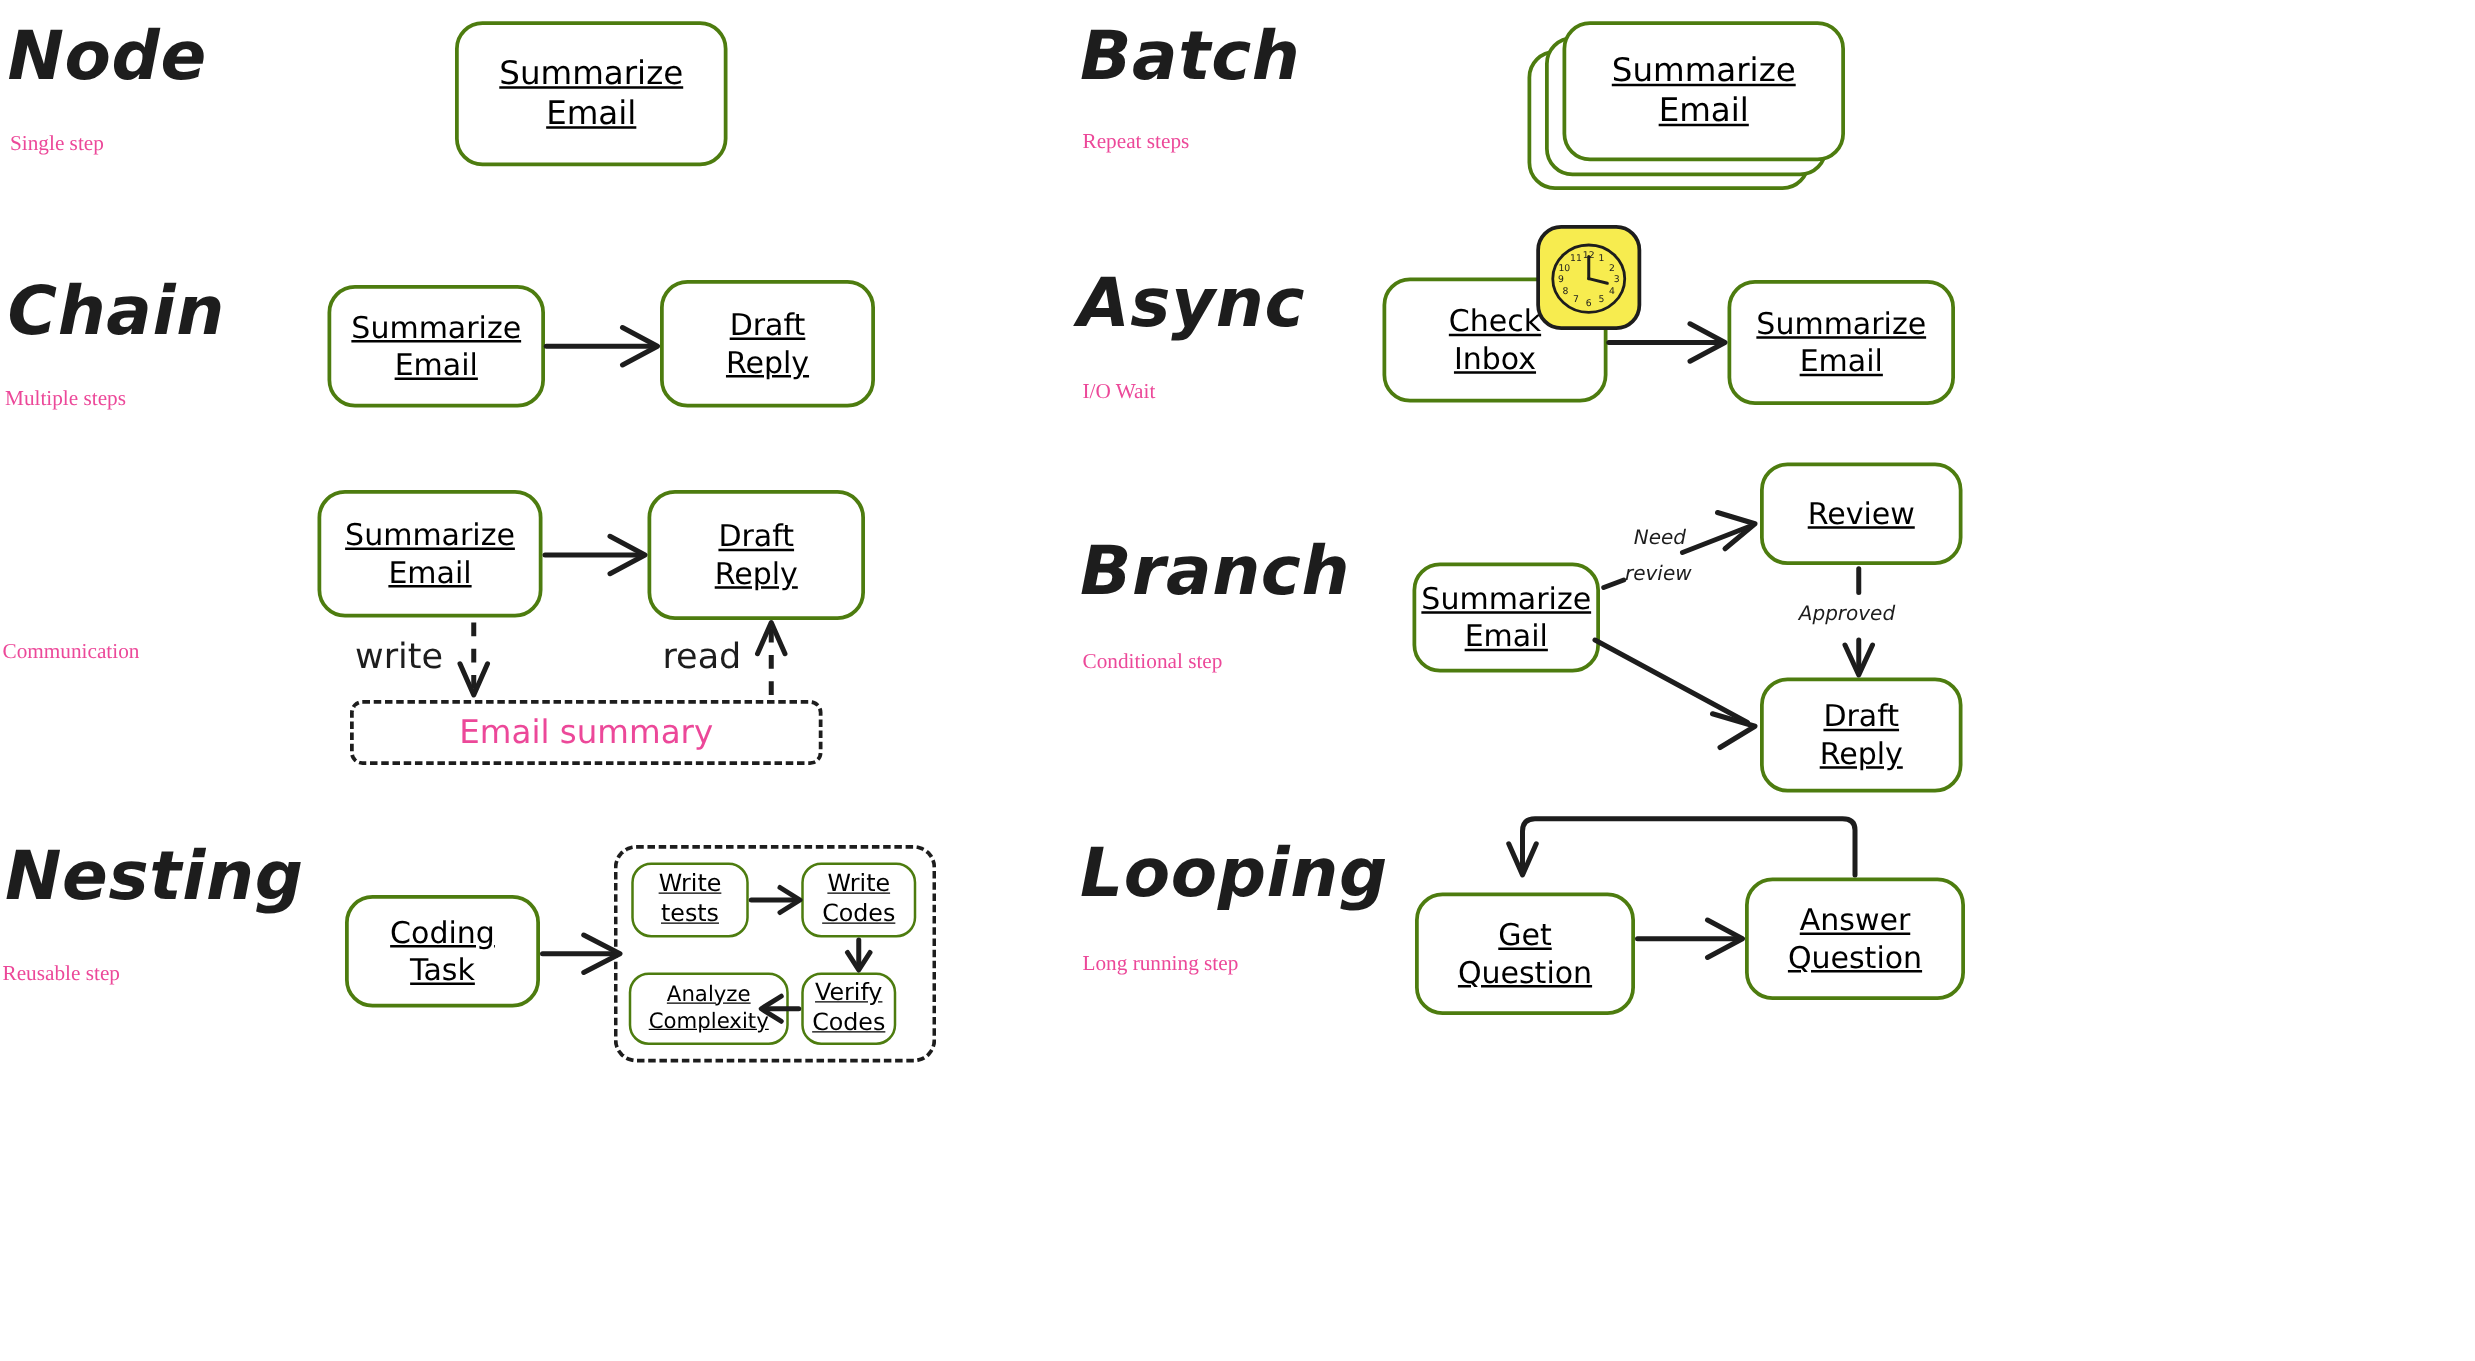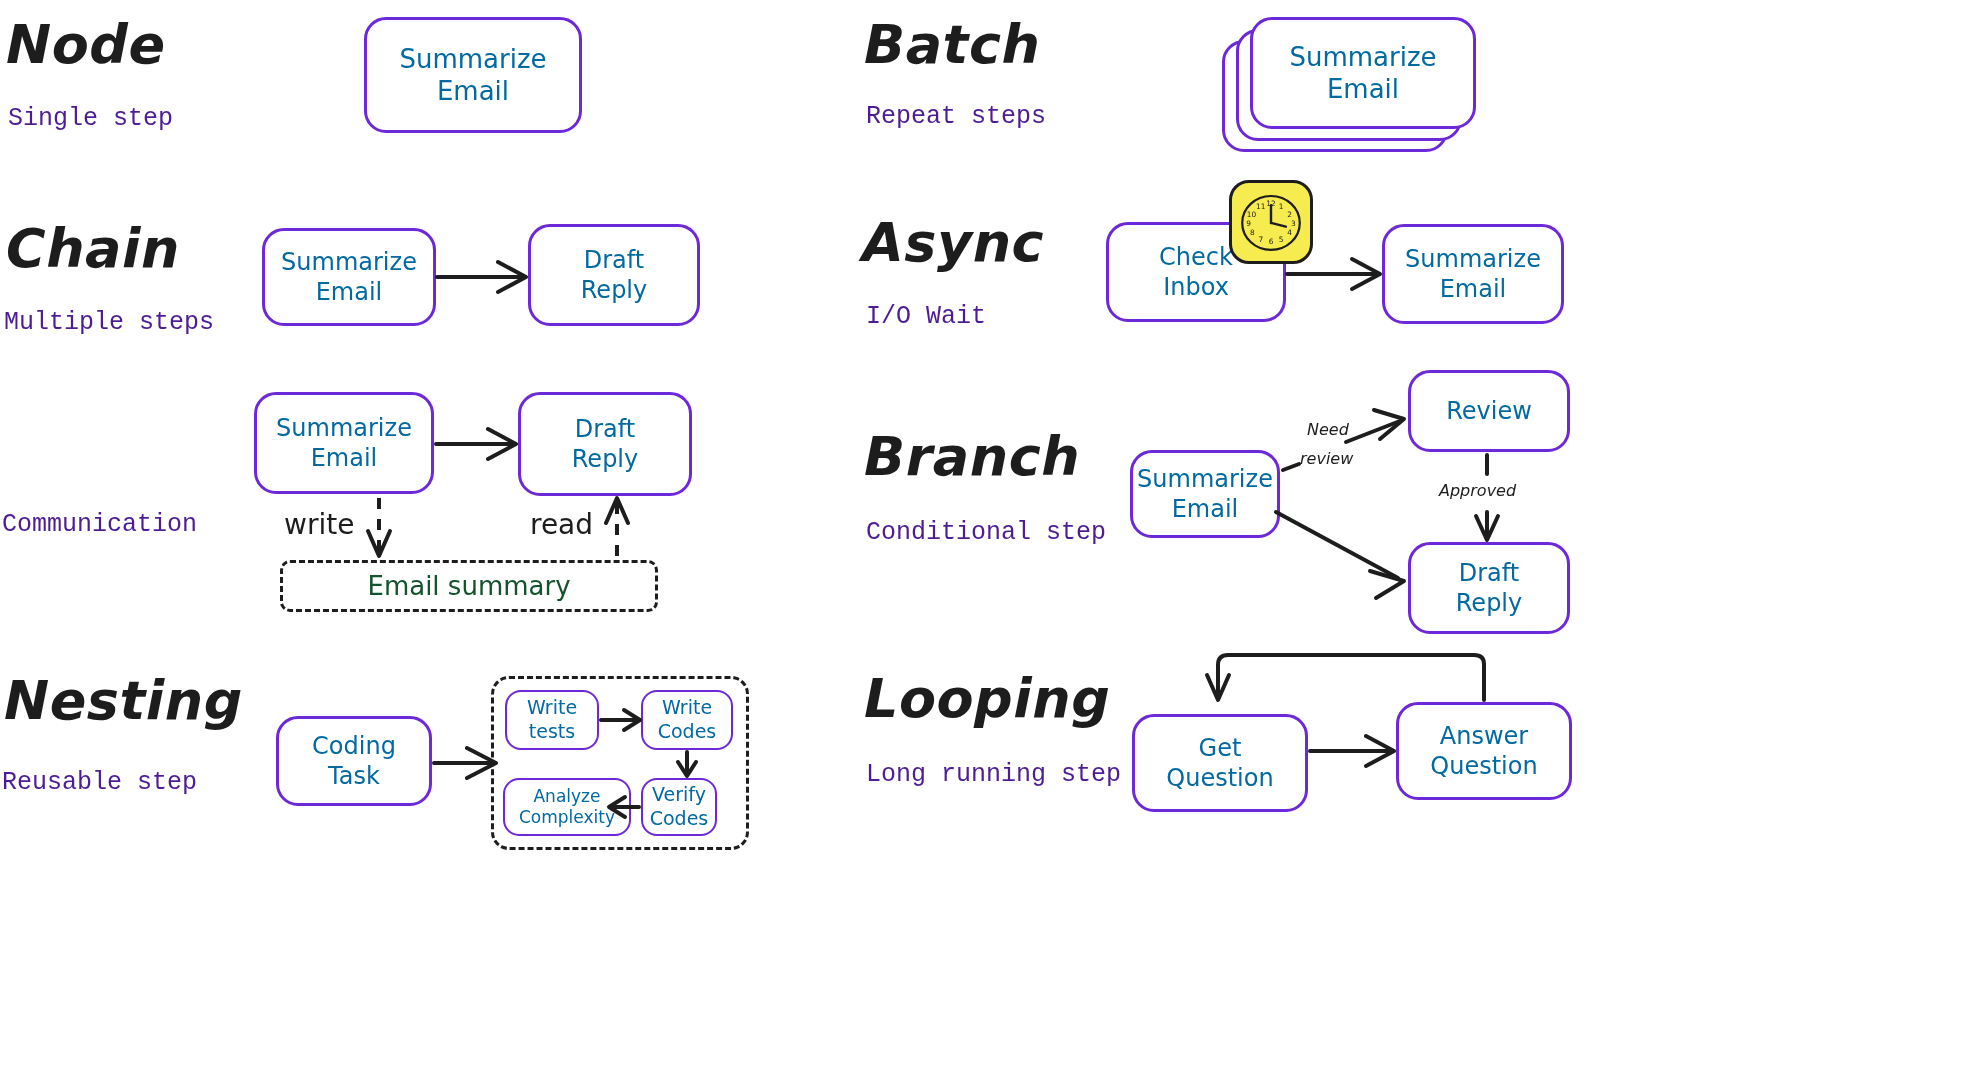--- a/index.html
+++ b/index.html
@@ -19,60 +19,61 @@
     font-size:54px;
     font-weight:700;
     font-style:italic;
     color:#1d1d1d;
     letter-spacing:.5px;
     white-space:nowrap;
     line-height:1;
   }
   .sec-sub{
     position:absolute;
-    font-family:Liberation Mono, monospace;
-    font-size:25px;
-    color:#4c1d95;
+    font-family:Liberation Serif, serif;
+    font-size:17px;
+    color:#ec4899;
     white-space:nowrap;
     line-height:1;
   }
 
   
   .node{
     position:absolute;
     box-sizing:border-box;
-    border:3px solid #6d28d9;
+    border:3px solid #4d7c0f;
     border-radius:22px;
     background:#fff;
     display:flex;
     align-items:center;
     justify-content:center;
     text-align:center;
     font-family:"DejaVu Sans",sans-serif;
-    color:#0369a1;
+    color:#000000;
     line-height:1.25;
     white-space:pre-line;
     z-index:3;
+    text-decoration:underline;
   }
   .node.lg{font-size:26px;}
   .node.md{font-size:24px;}
   .node.sm{font-size:19px;border-width:2.5px;border-radius:16px;}
 
   .ghost{background:#fff;z-index:1;}
   .ghost2{z-index:2;}
 
   .dashbox{
     position:absolute;
     box-sizing:border-box;
     border:3px dashed #1d1d1d;
     border-radius:10px;
     background:#fff;
     display:flex;align-items:center;justify-content:center;
     font-family:"DejaVu Sans",sans-serif;
-    font-size:26px;color:#14532d;
+    font-size:26px;color:#ec4899;
     z-index:3;
   }
   .dashgroup{
     position:absolute;
     box-sizing:border-box;
     border:3px dashed #1d1d1d;
     border-radius:18px;
     background:#fff;
     z-index:2;
   }

